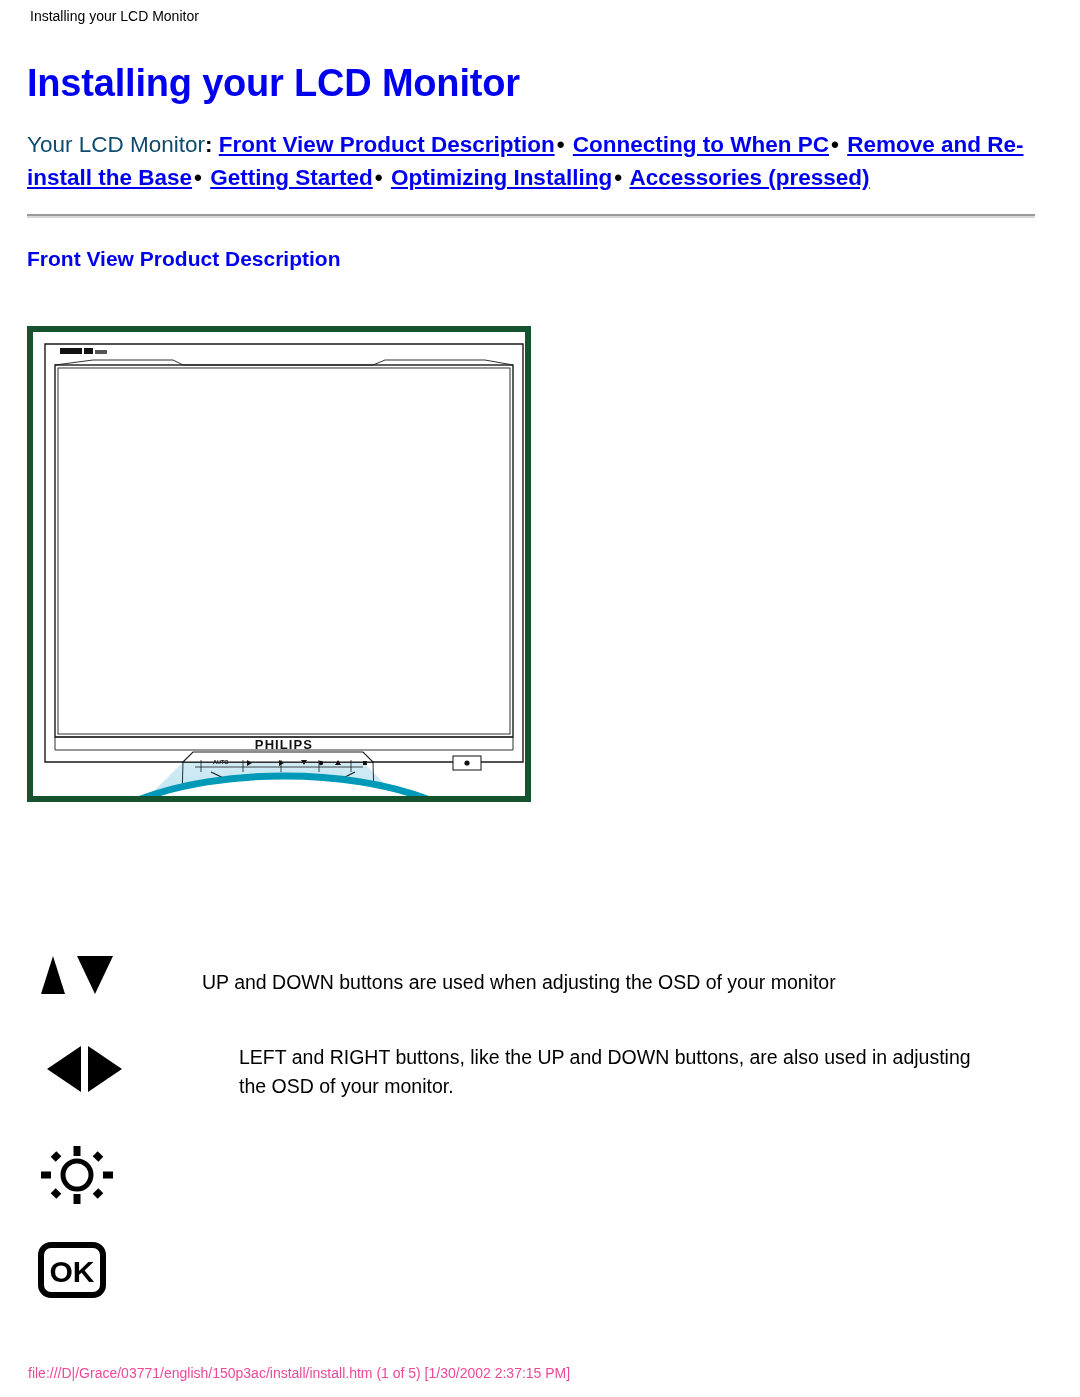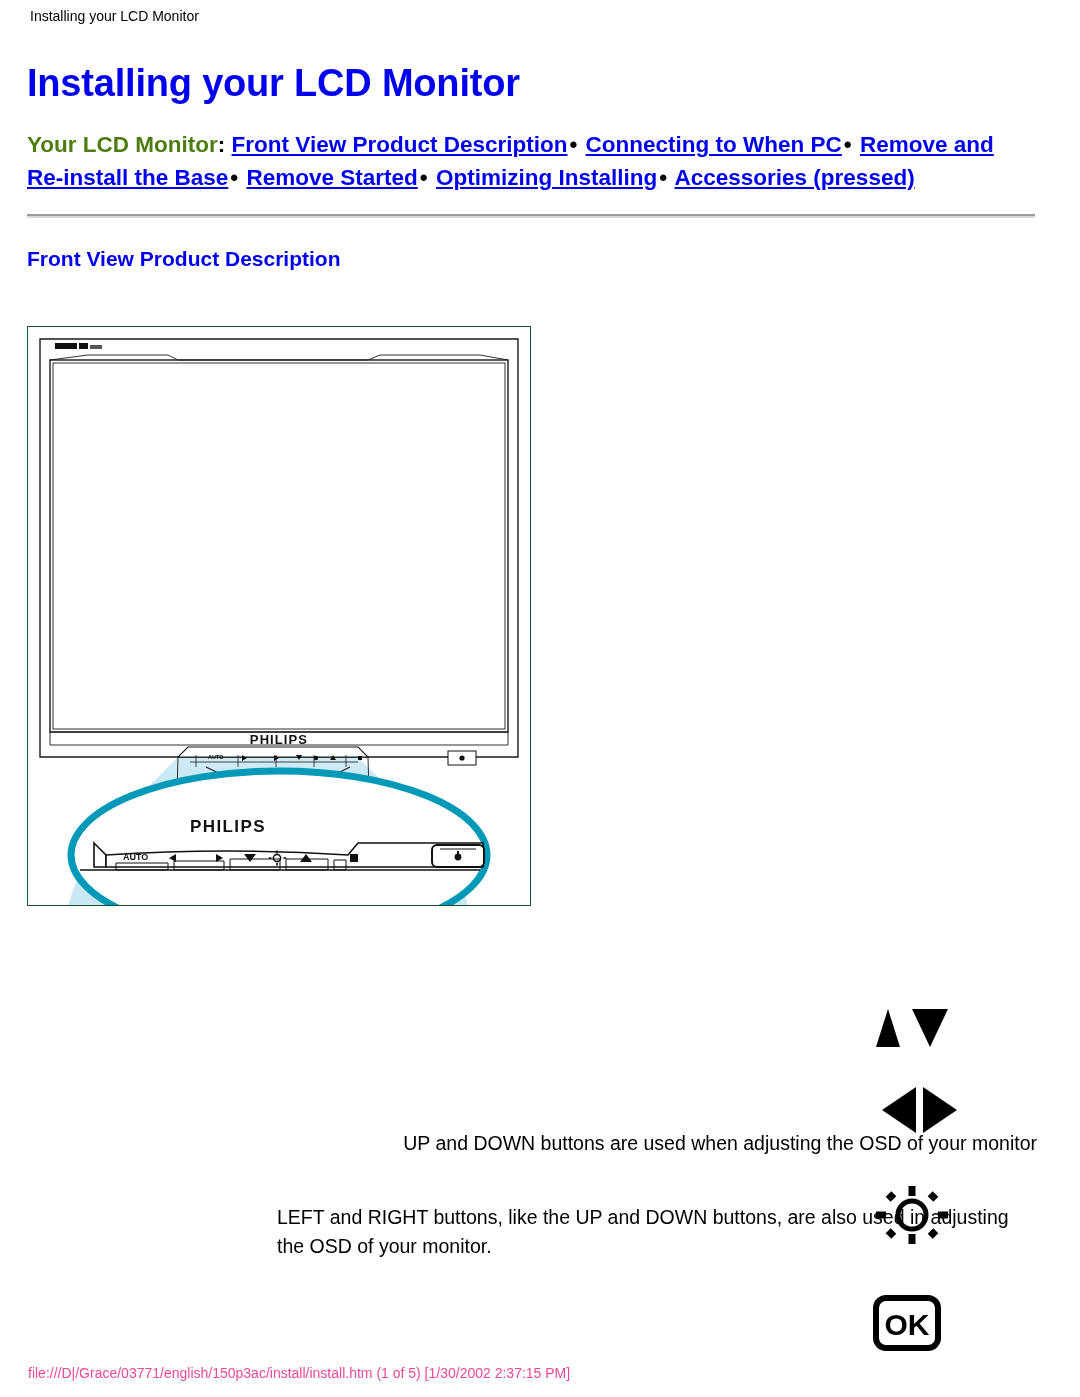--- a/index.html
+++ b/index.html
@@ -46,21 +46,21 @@
   }
 
   .nav-line {
     margin-top: 22px;
     font-size: 22.5px;
     line-height: 33px;
     color: #000;
     font-weight: bold;
     width: 1008px;
   }
-  .nav-line .label { color: #4d7c0f; font-weight: bold; }
+  .nav-line .label { color: #0c4a6e; font-weight: normal; }
   .nav-line .colon { color: #000; font-weight: bold; }
   .nav-line a {
     color: #0000EE;
     text-decoration: underline;
     font-weight: bold;
   }
   .nav-line .bullet {
     color: #000;
     font-weight: bold;
     text-decoration: none;
@@ -83,61 +83,60 @@
     margin: 28px 0 0 0;
     line-height: 26px;
   }
 
   
   .figure-box {
     position: absolute;
     left: 27px;
     top: 326px;
     width: 504px;
-    height: 580px;
-    border: 1px solid #14532d;
+    height: 476px;
+    border: 6px solid #14532d;
     background: #ffffff;
     box-sizing: border-box;
     overflow: hidden;
   }
   .figure-box svg { display: block; }
 
   
   .legend {
     position: absolute;
     left: 27px;
     top: 940px;
     width: 1010px;
   }
   .legend-row {
     display: flex;
-    align-items: flex-end;
+    align-items: center;
     margin-bottom: 12px;
-    flex-direction: column;
   }
   .legend-icon {
     width: 175px;
     min-height: 66px;
     flex: 0 0 175px;
     display: flex;
     align-items: center;
     justify-content: flex-start;
     padding-left: 10px;
     box-sizing: border-box;
   }
   .legend-text {
     flex: 1 1 auto;
     font-size: 19.5px;
     line-height: 29px;
     color: #000;
     padding-top: 14px;
     max-width: 760px;
   }
   .legend-row.r1 { height: 70px; }
-  .legend-row.r2 { height: 93px; }
+  .legend-row.r2 { height: 93px; gap: 37px; }
   .legend-row.r3 { height: 96px; }
   .legend-row.r4 { height: 70px; }
   .legend-row.r2 .legend-text,
   .legend-row.r3 .legend-text { padding-top: 6px; }
   .legend-row.r4 .legend-text { padding-top: 20px; }
 
   
   .footer-path {
     position: absolute;
     left: 28px;
@@ -155,21 +154,21 @@
 
 <div class="content">
 
   <h1 class="page-title">Installing your LCD Monitor</h1>
 
   <div class="nav-line">
     <span class="label">Your LCD Monitor</span><span class="colon">:</span>
     <a href="#">Front View Product Description</a><span class="bullet">•</span>
     <a href="#">Connecting to When PC</a><span class="bullet">•</span>
     <a href="#">Remove and Re-install the Base</a><span class="bullet">•</span>
-    <a href="#">Remove Started</a><span class="bullet">•</span>
+    <a href="#">Getting Started</a><span class="bullet">•</span>
     <a href="#">Optimizing Installing</a><span class="bullet">•</span>
     <a href="#">Accessories (pressed)</a>
   </div>
 
   <hr class="rule">
 
   <h2 class="section-title">Front View Product Description</h2>
 </div>
 
 <div class="figure-box">

